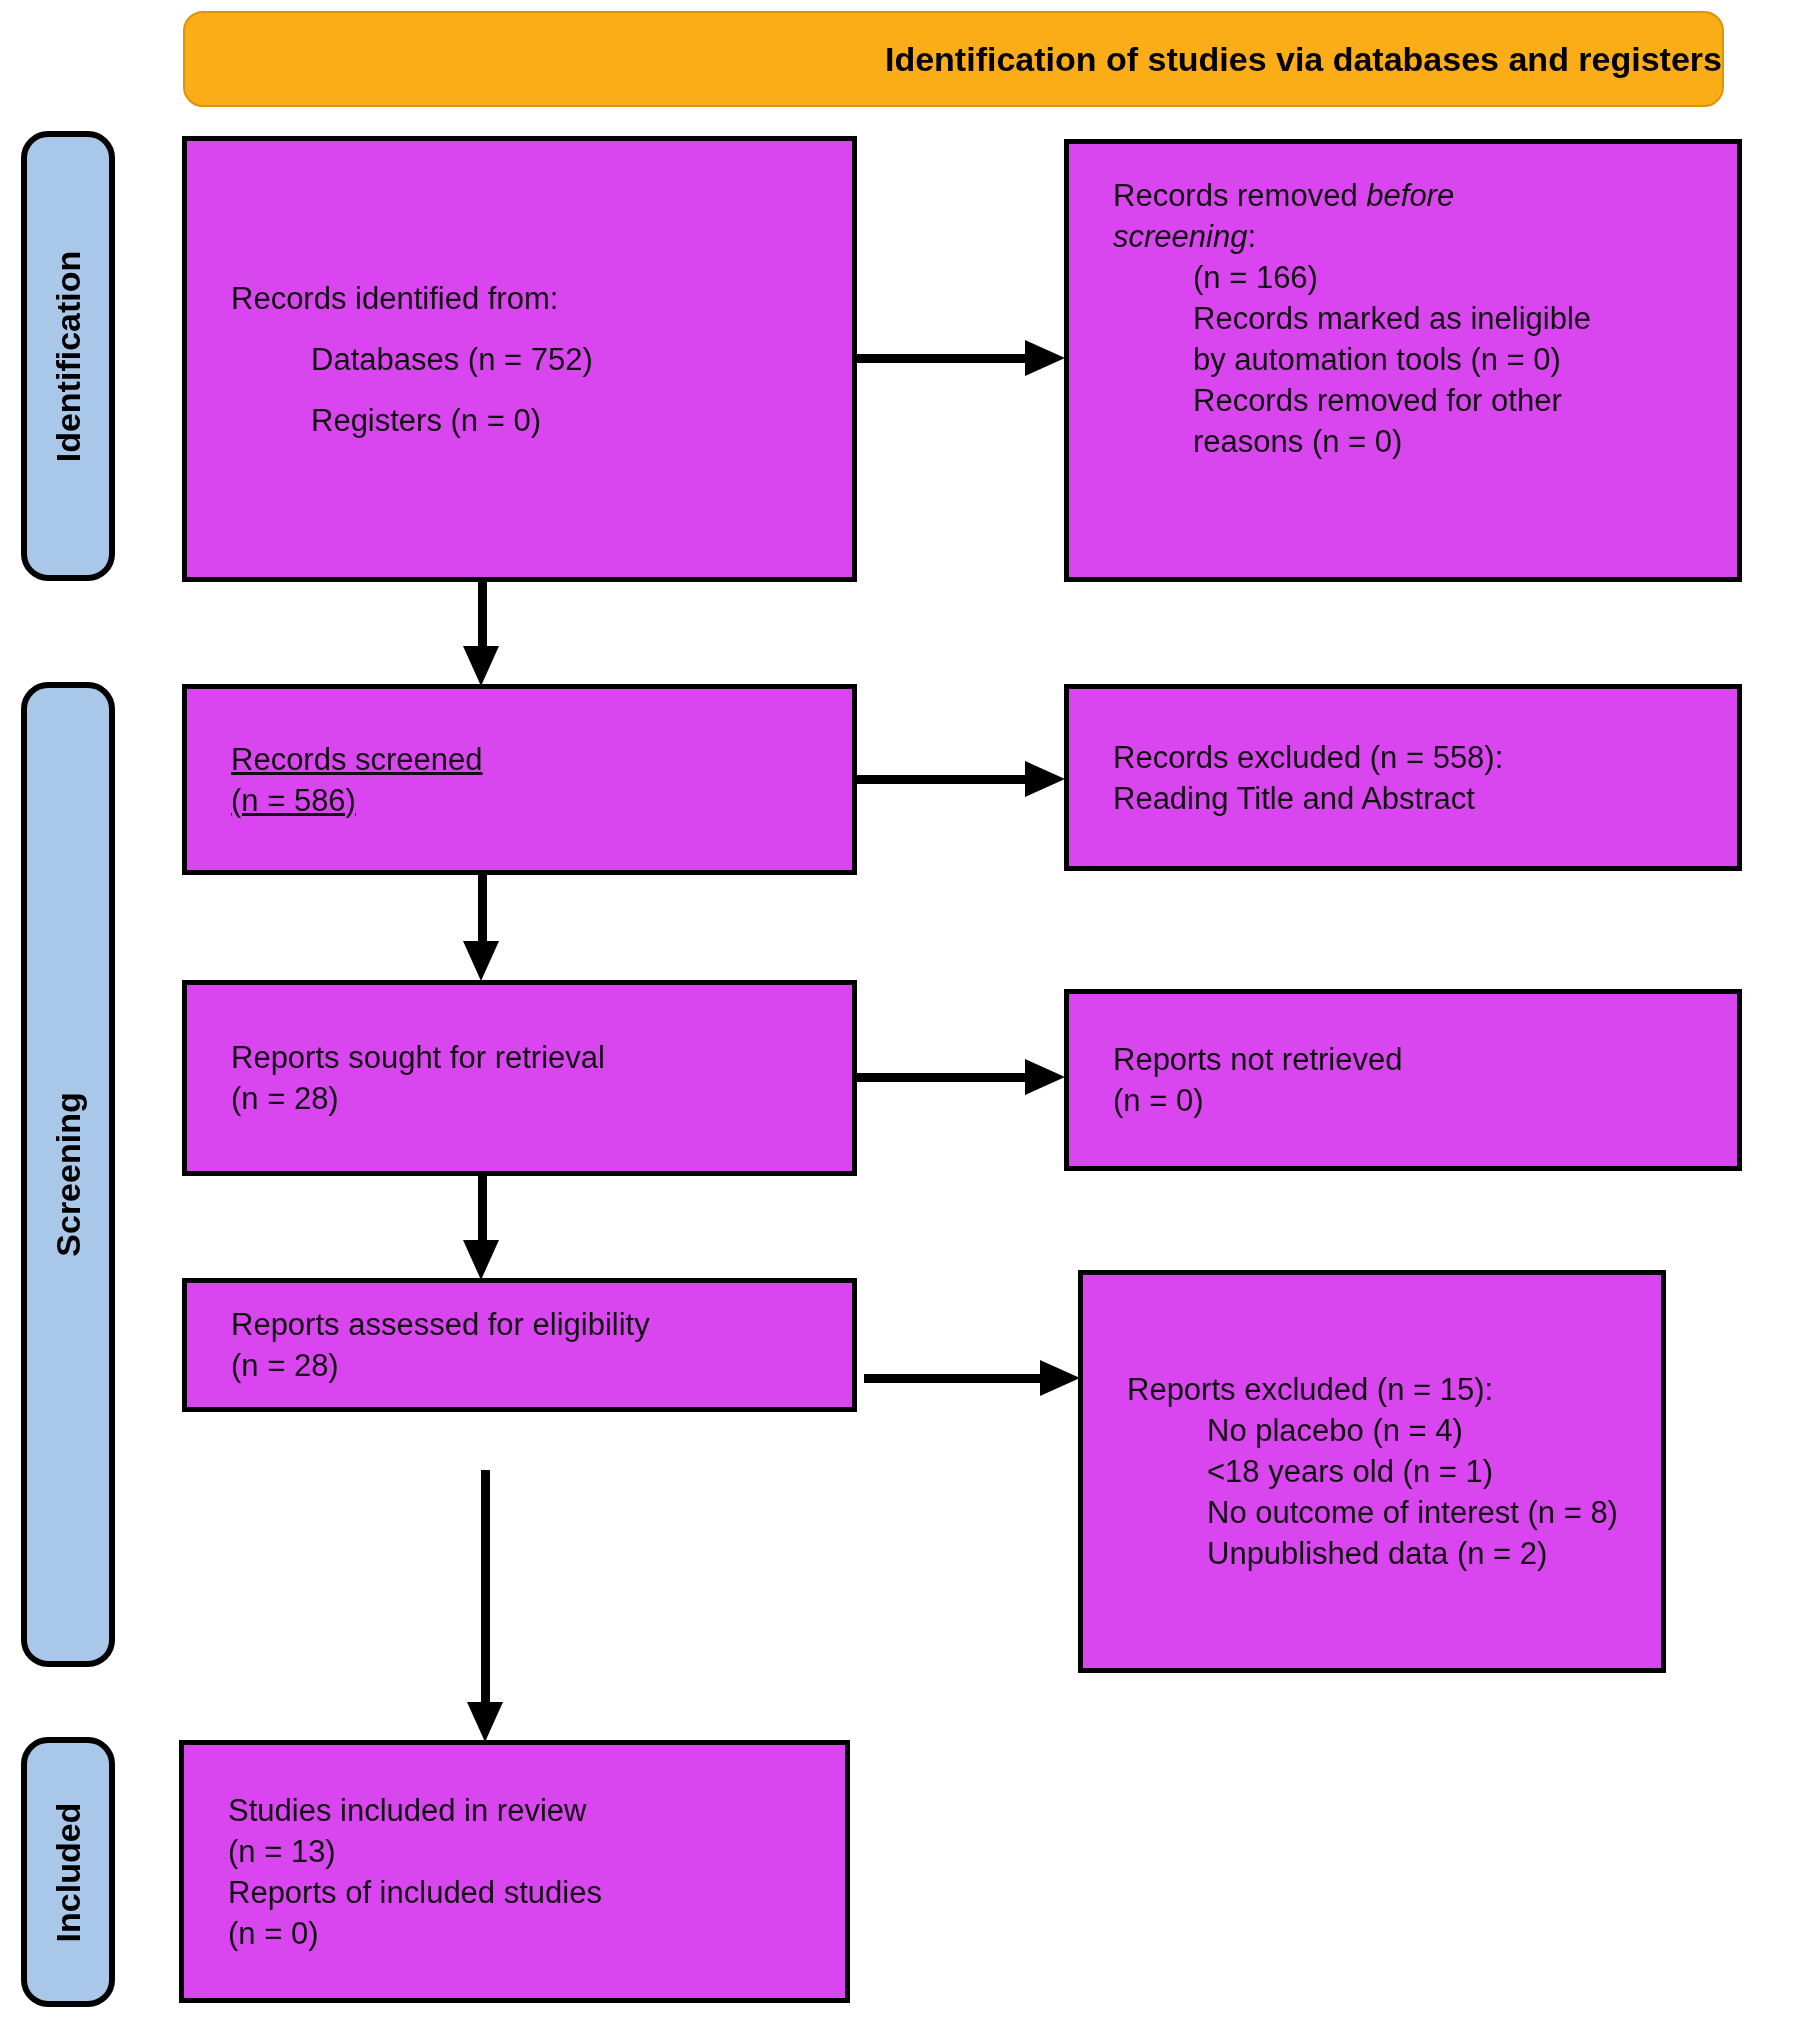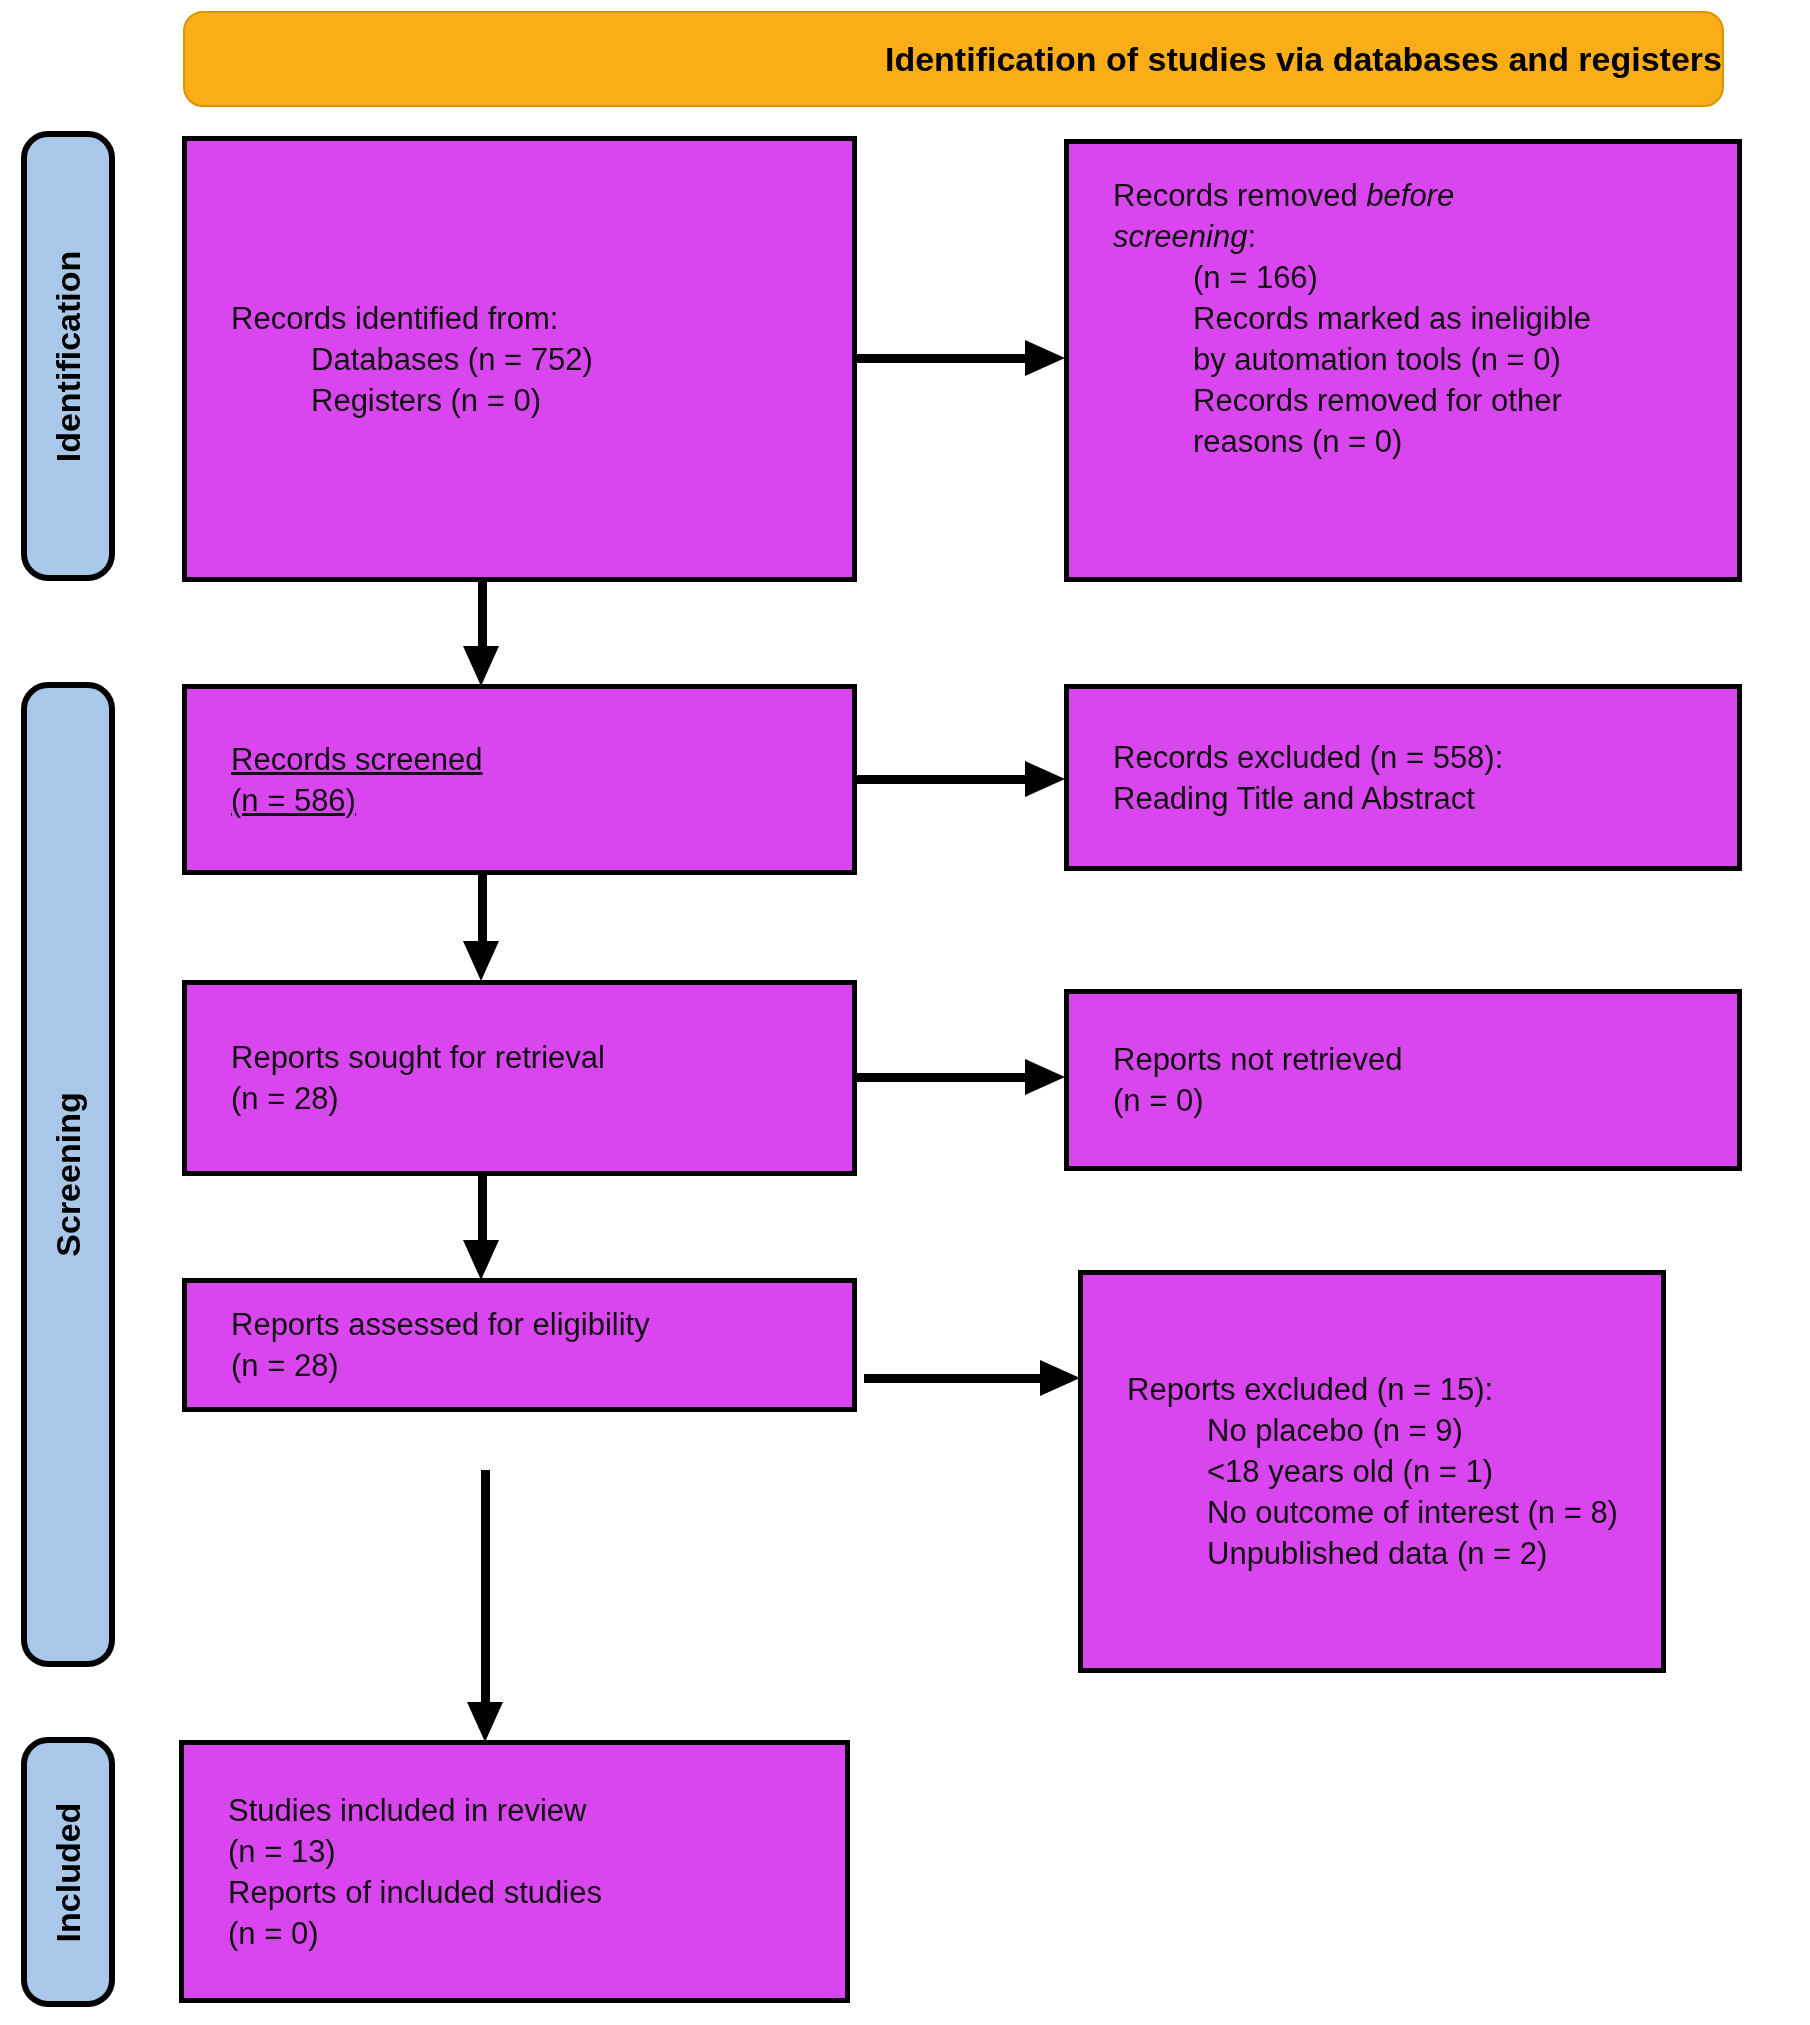--- a/index.html
+++ b/index.html
@@ -47,21 +47,21 @@
     position:absolute;
     background:#d946ef;
     border:5.7px solid var(--line);
     display:flex;flex-direction:column;justify-content:center;
     font-size:31px;line-height:41px;
     padding:21.4px 28.6px 21.4px 44px;
   }
   .fbox .indent{padding-left:80px;}
   .fbox.top-align{justify-content:flex-start;padding-top:31px;}
 
-  #box-records-identified{left:182px;top:136px;width:675px;height:446px;}
+  #box-records-identified{left:182px;top:136px;width:675px;height:446px;gap:20px;}
   #box-records-removed{left:1064px;top:139px;width:678px;height:443px;}
   #box-records-screened{left:182px;top:684px;width:675px;height:191px;text-decoration:underline;}
   #box-records-excluded{left:1064px;top:684px;width:678px;height:187px;}
   #box-reports-sought{left:182px;top:980px;width:675px;height:196px;}
   #box-reports-not-retrieved{left:1064px;top:989px;width:678px;height:182px;}
   #box-reports-assessed{left:182px;top:1278px;width:675px;height:134px;}
   #box-reports-excluded{left:1078px;top:1270px;width:588px;height:403px;}
   #box-studies-included{left:179px;top:1740px;width:671px;height:263px;}
 
   .shaft-h{position:absolute;height:8.6px;background:var(--line);}
@@ -134,21 +134,21 @@
     <div>(n = 0)</div>
   </div>
 
   <div class="fbox" id="box-reports-assessed">
     <div>Reports assessed for eligibility</div>
     <div>(n = 28)</div>
   </div>
 
   <div class="fbox" id="box-reports-excluded">
     <div>Reports excluded (n = 15):</div>
-    <div class="indent">No placebo (n = 9)</div>
+    <div class="indent">No placebo (n = 4)</div>
     <div class="indent">&lt;18 years old (n = 1)</div>
     <div class="indent">No outcome of interest (n = 8)</div>
     <div class="indent">Unpublished data (n = 2)</div>
   </div>
 
   <div class="fbox" id="box-studies-included">
     <div>Studies included in review</div>
     <div>(n = 13)</div>
     <div>Reports of included studies</div>
     <div>(n = 0)</div>

